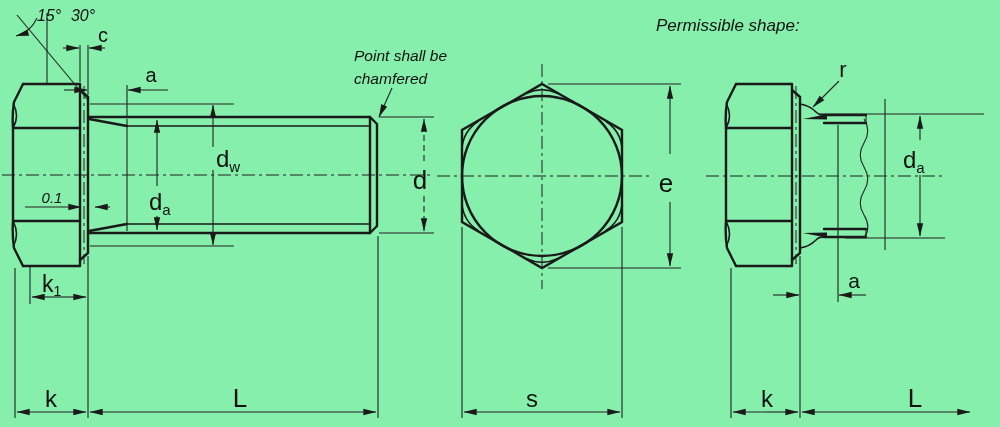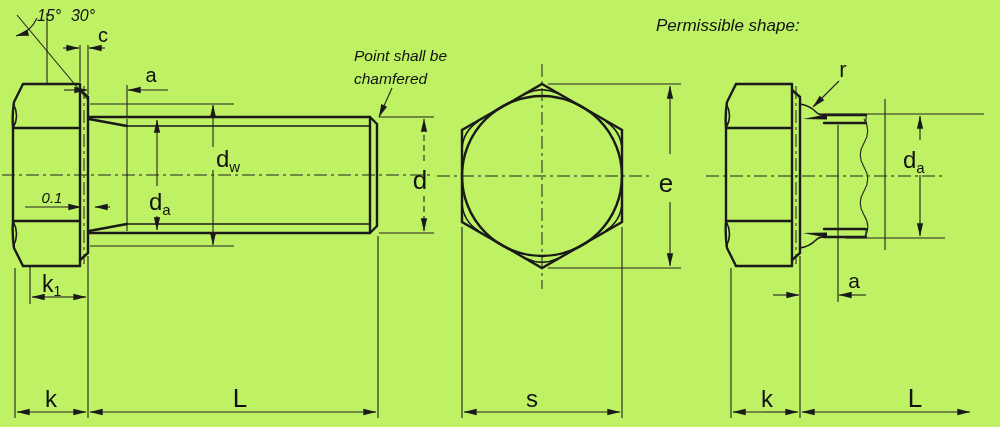--- a/index.html
+++ b/index.html
@@ -1,17 +1,17 @@
 <!DOCTYPE html>
 <html><head>
 <meta charset="utf-8">
 <style>
   html,body { margin:0; padding:0; background:#ffffff; }
   #stage {
-    position:relative; width:1000px; height:427px; background:#bef264;
+    position:relative; width:1000px; height:427px; background:#86efac;
     font-family:"Liberation Sans", sans-serif; overflow:hidden;
   }
   svg { display:block; }
   
   .o  { stroke:#1a1a1a; stroke-width:2.4; fill:none; stroke-linecap:round; }
   .m  { stroke:#1a1a1a; stroke-width:1.6; fill:none; stroke-linecap:round; }
   
   .t  { stroke:#222222; stroke-width:1.1; fill:none; }
   
   .cl { stroke:#222222; stroke-width:1; fill:none; stroke-dasharray:13 4 3 4; }

